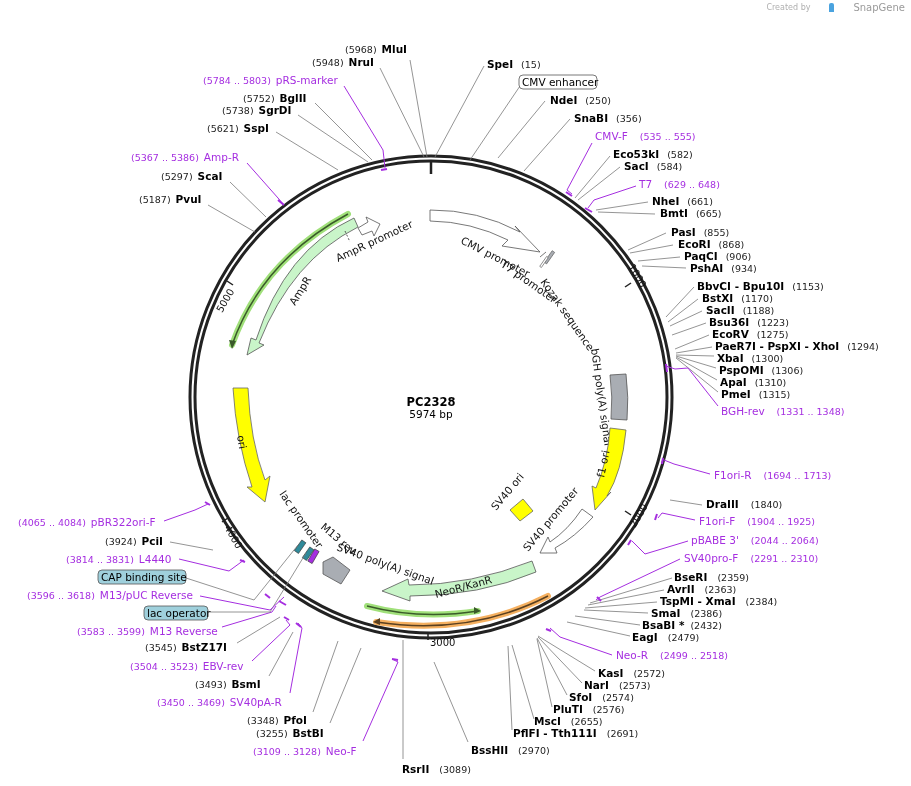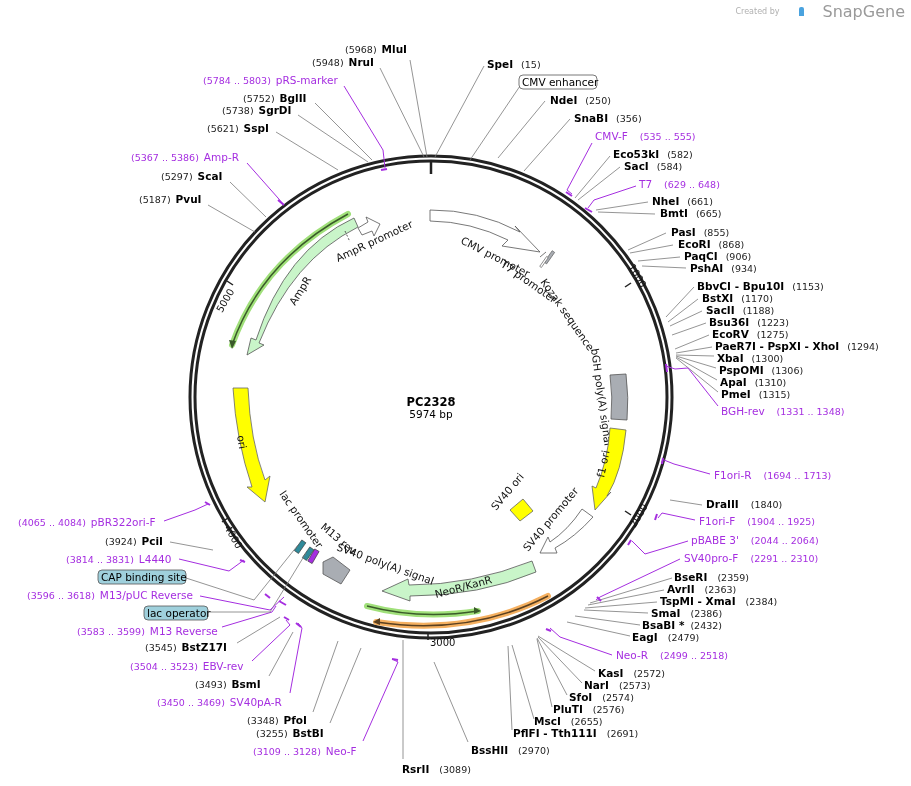--- a/index.html
+++ b/index.html
@@ -1,20 +1,20 @@
 <!DOCTYPE html>
 <html><head>
 <meta charset="utf-8">
 <style>
   html, body { margin: 0; padding: 0; background: #ffffff; }
   body { width: 911px; height: 786px; position: relative; overflow: hidden; font-family: "DejaVu Sans", sans-serif; }
   #map { position: absolute; left: 0; top: 0; }
   .credit { position: absolute; right: 6px; top: 2px; font-size: 8px; color: #b0b0b0; font-family: "DejaVu Sans", sans-serif; display: flex; align-items: center; gap: 19px; text-align: center; }
   .credit .logo { display: inline-block; width: 5px; height: 9px; background: #4aa3df; border-radius: 2px 2px 0 0; }
-  .credit .brand { color: #9a9a9a; font-size: 16px; }
+  .credit .brand { color: #9a9a9a; font-size: 10px; }
   .site-name { font-weight: bold; font-size: 10.5px; fill: #000; }
   .site-pos { font-size: 9.5px; fill: #222; }
   .primer { font-size: 10.5px; fill: #a52ee0; }
   .primer-pos { font-size: 9.5px; fill: #a52ee0; }
   .feat-label { font-size: 10.5px; fill: #111; }
   .tick-label { font-size: 10px; fill: #111; }
   .leader { stroke: #7a7a7a; stroke-width: 0.8; fill: none; }
   .pleader { stroke: #a52ee0; stroke-width: 1; fill: none; }
   .box-label { font-size: 10.5px; fill: #000; }
   .title { font-weight: bold; font-size: 11.5px; fill: #000; }

